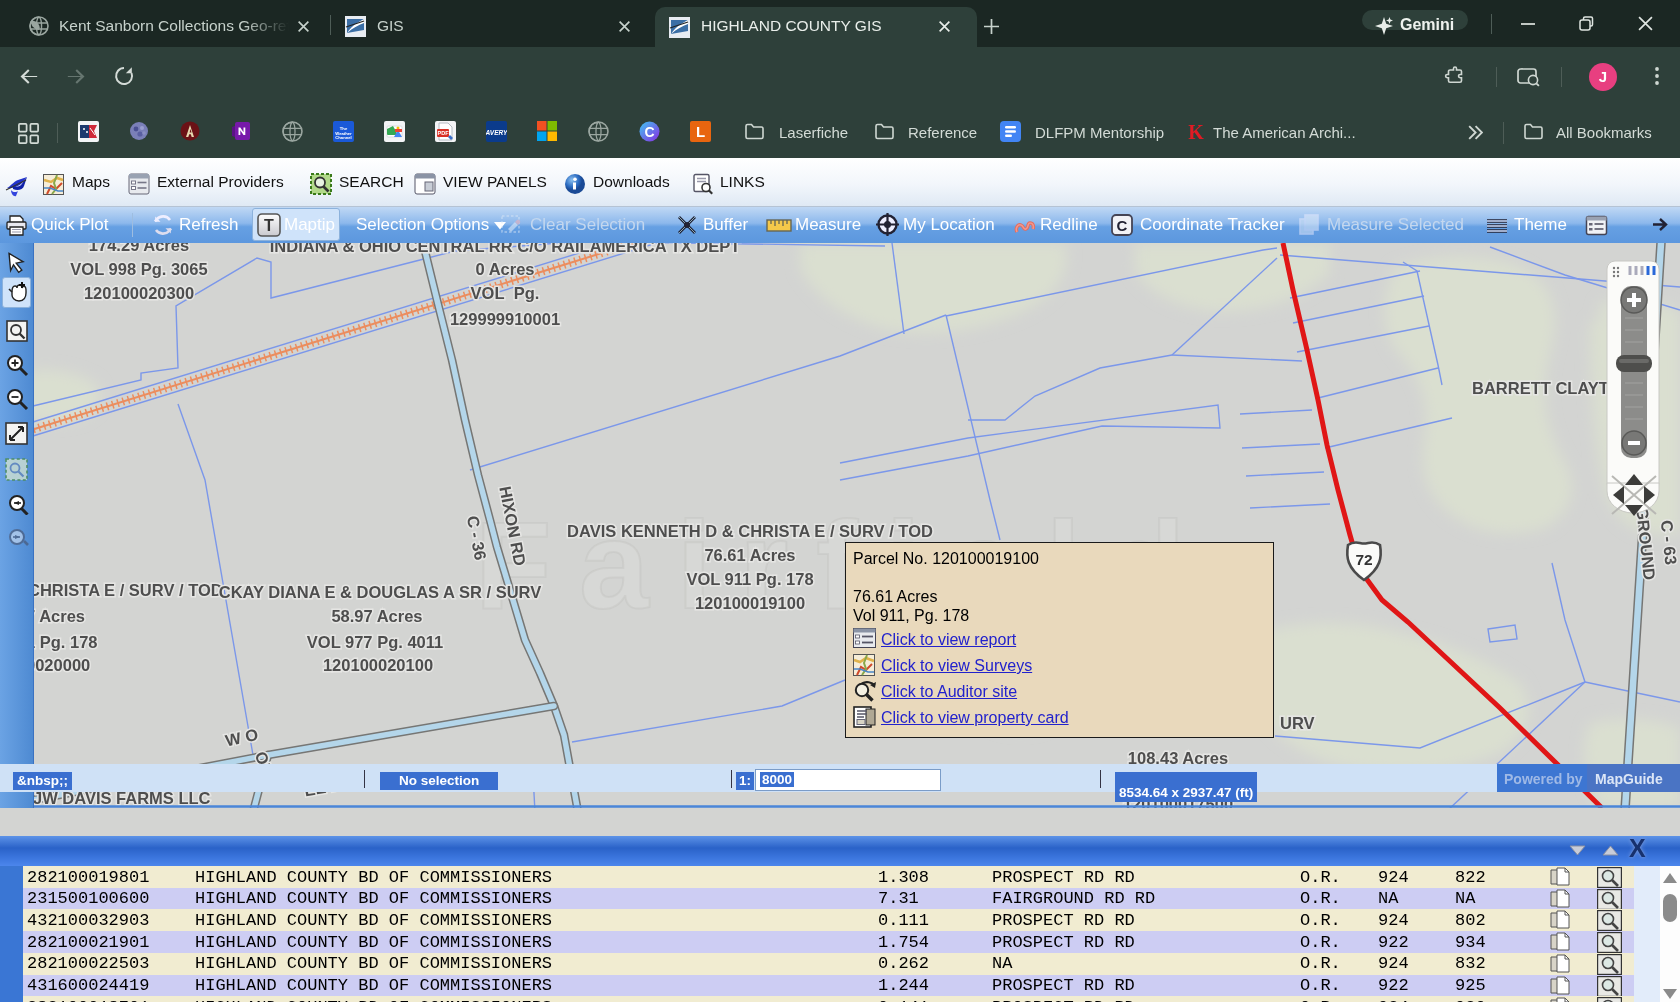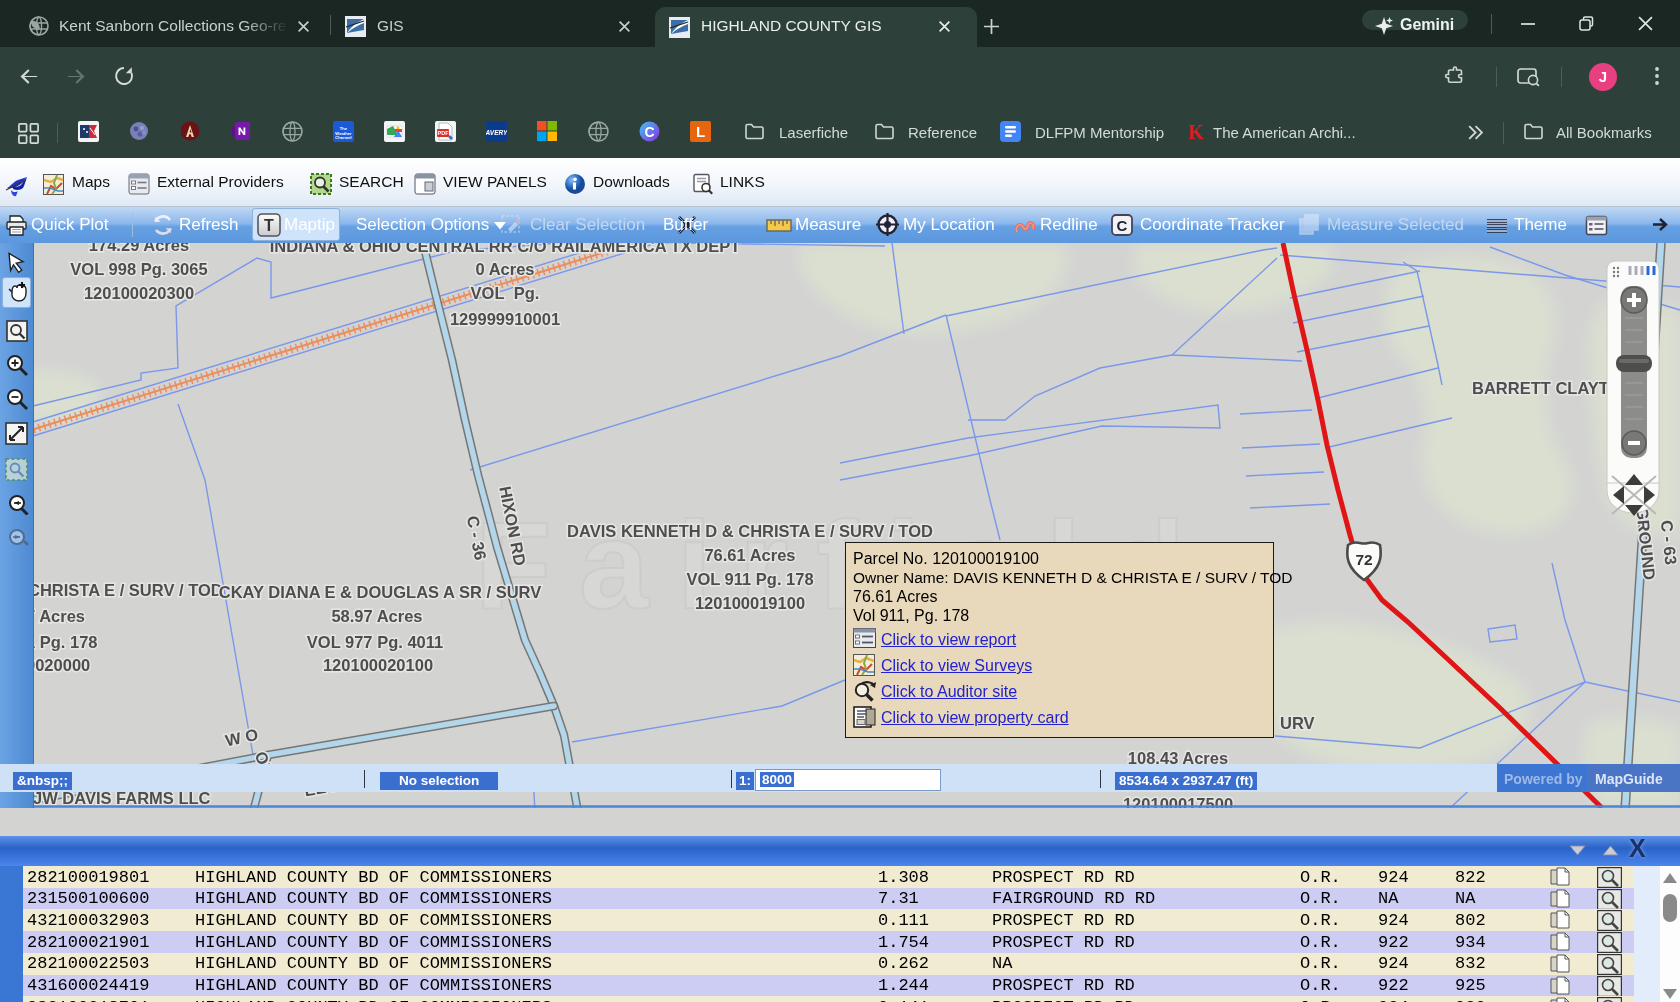--- a/index.html
+++ b/index.html
@@ -312,21 +312,21 @@
       <rect x="2" y="3" width="17" height="16" fill="none" stroke="#dce8f6" stroke-width="1.4" stroke-dasharray="2.5 2"></rect>
       <path d="M8 16l7-7 3 3-7 7z" fill="#e8f0fa"></path>
       <path d="M15 9l2-2c2-1 4 1 3 3l-2 2z" fill="#f0b0b8"></path>
     </svg>
  <div class="glabel" style="position:absolute;left:530px;top:8px;color:#c3d7ef">Clear Selection</div>
  <svg style="position:absolute;left:676px;top:7px" width="22" height="22" viewBox="0 0 22 22">
       <path d="M3 19L19 3M3 3l16 16" stroke="#223" stroke-width="2.8"></path>
       <path d="M3 19L19 3M3 3l16 16" stroke="#8ab" stroke-width="1"></path>
       <circle cx="11" cy="11" r="3" fill="#223"></circle>
     </svg>
- <div class="glabel" style="position:absolute;left:663px;top:8px">Buffer</div>
+ <div class="glabel" style="position:absolute;left:703px;top:8px">Buffer</div>
  <svg style="position:absolute;left:766px;top:10px" width="26" height="17" viewBox="0 0 26 17">
       <rect x="1" y="3" width="24" height="11" fill="#f5c84a" stroke="#665" stroke-width="1.4"></rect>
       <path d="M5 3v4M9 3v6M13 3v4M17 3v6M21 3v4" stroke="#665" stroke-width="1.3"></path>
     </svg>
  <div class="glabel" style="position:absolute;left:795px;top:8px">Measure</div>
  <svg style="position:absolute;left:876px;top:6px" width="23" height="23" viewBox="0 0 23 23">
       <circle cx="11.5" cy="11.5" r="9" fill="#eef" stroke="#223" stroke-width="2.4"></circle>
       <path d="M11.5 0v23M0 11.5h23" stroke="#223" stroke-width="2.2"></path>
       <circle cx="11.5" cy="11.5" r="3.5" fill="#223"></circle>
     </svg>
@@ -550,21 +550,20 @@
  <path d="M8 218L52 256M52 218L8 256" stroke="#b8b8b4" stroke-width="2"></path>
  <g fill="#3c3c3a">
         <path d="M30 216l9 11H21z"></path>
         <path d="M30 258l9-11H21z"></path>
         <path d="M9 237l11-9v18z"></path>
         <path d="M51 237l-11-9v18z"></path>
       </g>
 </svg>
 <div id="maptipbox" style="position:absolute;left:845px;top:299px;width:429px;height:196px;background:#e9d9bc;border:1.5px solid #1a1a1a;box-sizing:border-box;font-size:16px;color:#000">
  <div style="position:absolute;left:7px;top:7px">Parcel No. 120100019100</div>
- <div style="position:absolute;left:7px;top:26px;white-space:nowrap;font-size:15.5px">Owner Name: DAVIS KENNETH D &amp; CHRISTA E / SURV / TOD</div>
  <div style="position:absolute;left:7px;top:45px">76.61 Acres</div>
  <div style="position:absolute;left:7px;top:64px">Vol 911, Pg. 178</div>
  <svg style="position:absolute;left:7px;top:85px" width="23" height="20" viewBox="0 0 23 20">
         <rect x="0.5" y="0.5" width="22" height="19" fill="#e8eaee" stroke="#445"></rect>
         <rect x="0.5" y="0.5" width="22" height="4" fill="#8a93a5"></rect>
         <rect x="2.5" y="7" width="4" height="3" fill="#fff" stroke="#556" stroke-width="0.8"></rect>
         <path d="M9 8.5h11" stroke="#556" stroke-width="1.8"></path>
         <rect x="2.5" y="13" width="4" height="3" fill="#fff" stroke="#556" stroke-width="0.8"></rect>
         <path d="M9 14.5h11" stroke="#556" stroke-width="1.8"></path>
       </svg>
@@ -596,21 +595,21 @@
 <div id="status">
  <div style="position:absolute;left:13px;top:8px;background:#3a6fd0;color:#fff;padding:1px 4px 2px">&amp;nbsp;;</div>
  <div style="position:absolute;left:364px;top:6px;width:1px;height:18px;background:#334"></div>
  <div style="position:absolute;left:380px;top:8px;background:#3a6fd0;color:#fff;padding:1px 19px 2px">No selection</div>
  <div style="position:absolute;left:731px;top:6px;width:1px;height:18px;background:#334"></div>
  <div style="position:absolute;left:736px;top:8px;background:#3a6fd0;color:#fff;padding:1px 3px 2px">1:</div>
  <div style="position:absolute;left:755px;top:5px;width:186px;height:22px;background:#fff;border:1px solid #7a9cc8;box-sizing:border-box">
       <span style="position:absolute;left:4px;top:2px;background:#3a6fd0;color:#fff;padding:0 2px">8000</span>
     </div>
  <div style="position:absolute;left:1100px;top:6px;width:1px;height:18px;background:#334"></div>
- <div style="position:absolute;left:1115px;top:8px;background:#3a6fd0;color:#fff;padding:1px 4px 2px">8534.64 x 2937.47 (ft)</div>
+ <div style="position:absolute;left:1115px;top:8px;background:#3a6fd0;color:#fff;padding:13px 4px 2px">8534.64 x 2937.47 (ft)</div>
  <div style="position:absolute;left:1497px;top:0;width:90px;height:28px;background:#3d76d2;color:#9fb9e6;font-weight:bold;font-size:14px">
       <span style="position:absolute;left:7px;top:7px">Powered by</span>
     </div>
  <div style="position:absolute;left:1587px;top:0;width:93px;height:28px;background:#4a74c4;color:#dce6f6;font-weight:bold;font-size:14px">
       <span style="position:absolute;left:8px;top:7px">MapGuide</span>
     </div>
 </div>
 <div id="bluebar">
  <svg style="position:absolute;left:1569px;top:9px" width="17" height="11" viewBox="0 0 17 11">
       <path d="M1 1h15L8.5 10z" fill="#c8ccd8" stroke="#8a90a2"></path>

